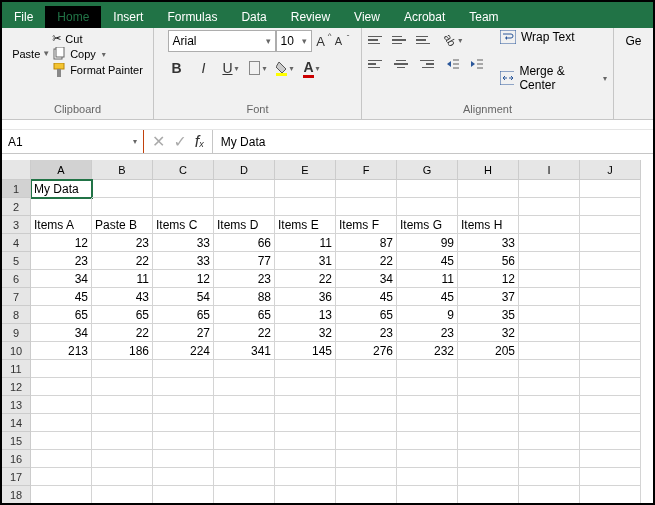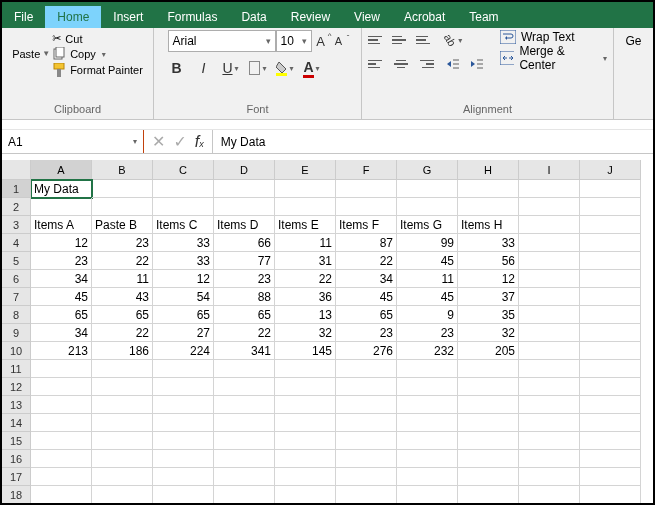--- a/index.html
+++ b/index.html
@@ -1,40 +1,40 @@
 <!DOCTYPE html>
 <html><head>
 <meta charset="utf-8">
 <style>
 * { margin:0; padding:0; box-sizing:border-box; font-family:"Segoe UI",Arial,sans-serif; }
 body { width:655px; height:505px; background:#fff; overflow:hidden; border:2px solid #000; }
 .tabs { display:flex; background:#217346; height:26px; align-items:flex-end; }
 .tab { padding:4px 12px 4px 12px; font-size:12px; color:#fff; cursor:pointer; }
-.tab.active { background:#7dd3fc; color:#217346; font-weight:normal; }
+.tab.active { background:#000000; color:#217346; font-weight:normal; }
 .ribbon { background:#f1f1f1; border-bottom:1px solid #c6c6c6; display:flex; height:92px; }
 .rgroup { border-right:1px solid #c6c6c6; padding:2px 6px 2px 6px; display:flex; flex-direction:column; justify-content:space-between; align-items:center; position:relative; }
 .rgroup-label { font-size:11px; color:#666; text-align:center; padding-bottom:2px; width:100%; }
 .paste-area { display:flex; }
 .paste-big { display:flex; align-items:center; margin-right:4px; cursor:pointer; width:36px; }
 .paste-big svg { margin-top:2px; }
 .paste-label { font-size:11px; }
 .clip-right { display:flex; flex-direction:column; gap:2px; padding-top:2px; }
 .clip-item { display:flex; align-items:center; gap:4px; font-size:11px; cursor:pointer; }
 .font-top { display:flex; align-items:center; gap:0; }
 .font-sel { border:1px solid #adadad; background:#fff; height:22px; font-size:12px; padding:0 18px 0 4px; position:relative; display:flex; align-items:center; }
 .font-sel .car { position:absolute; right:4px; font-size:9px; color:#666; }
 .sizebox { width:36px; }
 .fontbox { width:108px; }
 .font-bot { display:flex; align-items:center; gap:9px; margin-top:6px; }
 .fbtn { width:18px; height:20px; display:flex; align-items:center; justify-content:center; font-size:14px; color:#333; cursor:pointer; position:relative; }
 .align-rows { display:flex; flex-direction:column; gap:4px; }
 .arow { display:flex; gap:6px; align-items:center; }
 .abtn { width:18px; height:16px; display:flex; flex-direction:column; justify-content:center; gap:2px; cursor:pointer; }
 .abtn span { height:1.5px; background:#5e5e5e; display:block; }
-.align-right { display:flex; flex-direction:column; gap:0; margin-left:14px; }
+.align-right { display:flex; flex-direction:column; gap:20px; margin-left:14px; }
 .lbl-btn { display:flex; align-items:center; gap:5px; font-size:12px; cursor:pointer; }
 .namebox-row { display:flex; height:24px; border-bottom:1px solid #c6c6c6; background:#fff; align-items:stretch; }
 .namebox { width:142px; border-right:1px solid #c2410c; display:flex; align-items:center; padding:0 6px; font-size:12px; justify-content:space-between; }
 .fxarea { display:flex; align-items:center; gap:8px; padding:0 8px; border-right:1px solid #c6c6c6; color:#aaa; }
 .fbar { flex:1; display:flex; align-items:center; padding:0 8px; font-size:12px; }
 .grid { display:flex; }
 .rowhdrs { display:flex; flex-direction:column; }
 .corner { width:29px; height:20px; background:#e6e6e6; border-right:1px solid #ccc; border-bottom:1px solid #ccc; }
 .rh { width:29px; height:18px; background:#e6e6e6; border-right:1px solid #ccc; border-bottom:1px solid #ccc; font-size:11px; display:flex; align-items:center; justify-content:center; color:#333; }
 .cols { flex:1; overflow:hidden; }

